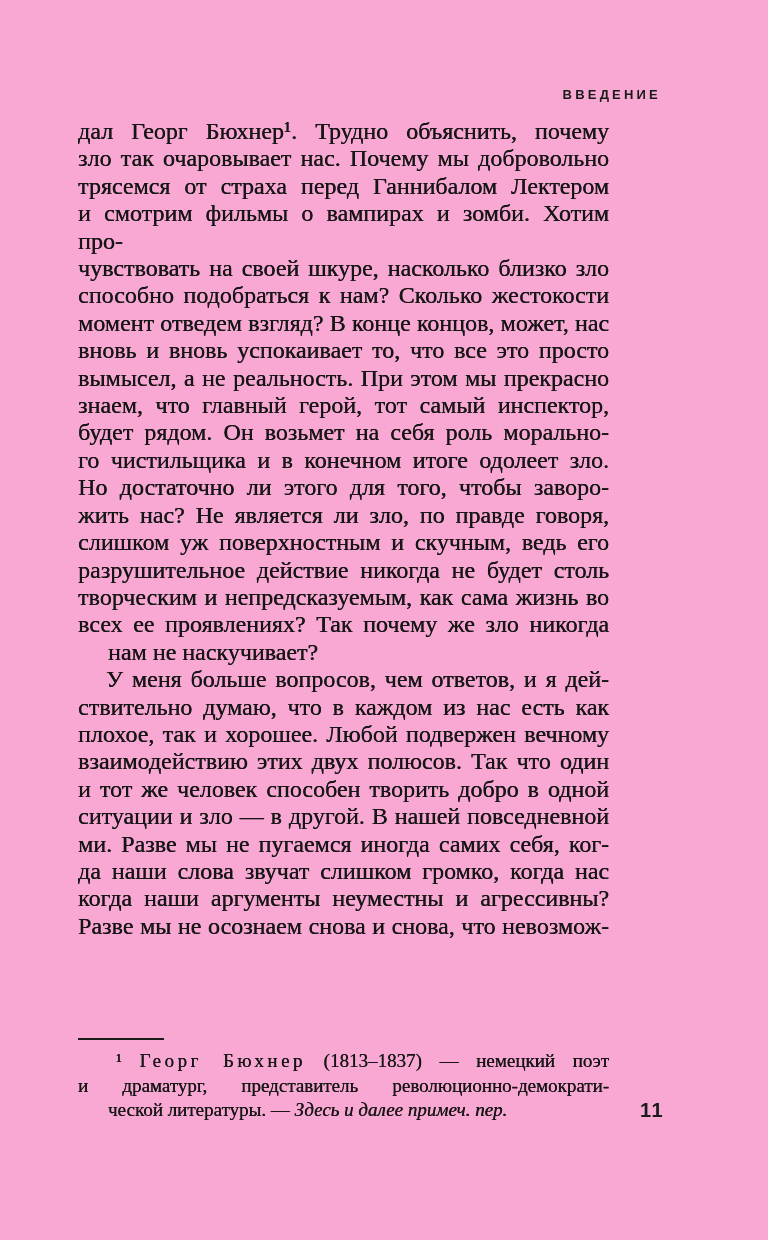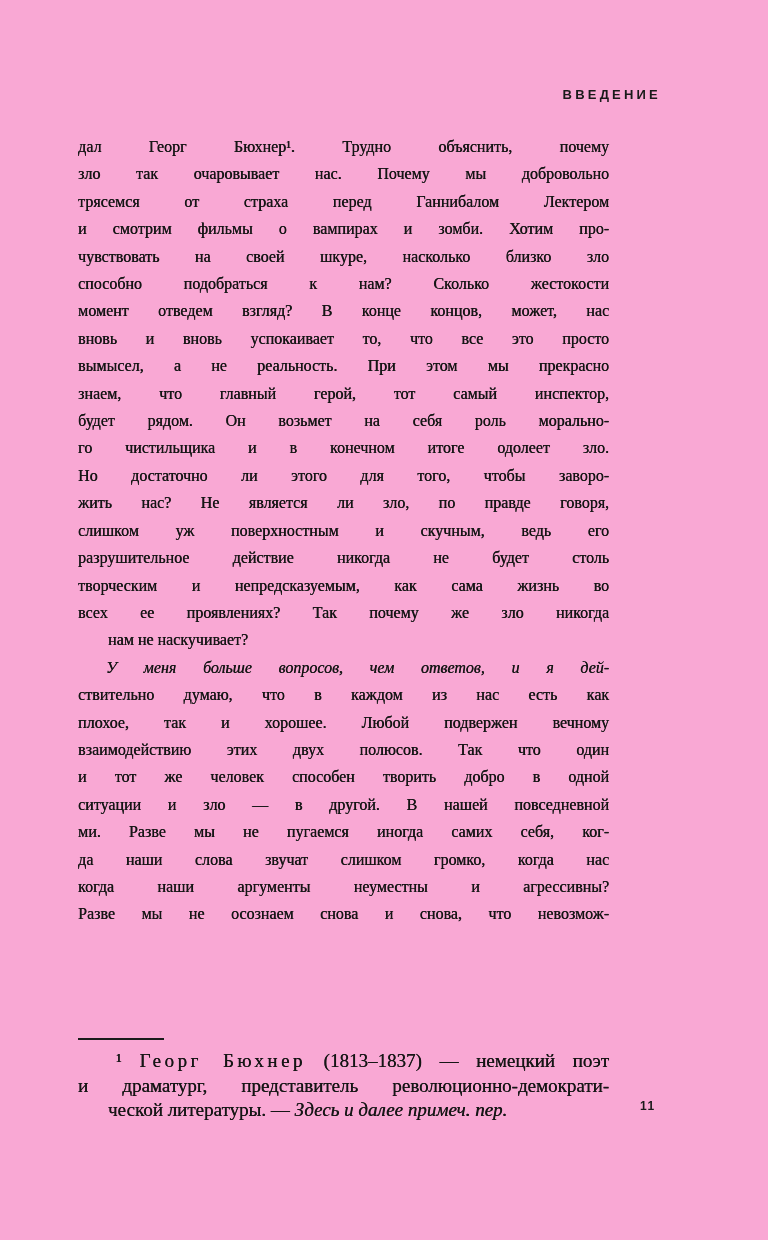--- a/index.html
+++ b/index.html
@@ -19,33 +19,33 @@
     right: 107px;
     font-family: "Liberation Sans", sans-serif;
     font-size: 13px;
     font-weight: 700;
     letter-spacing: 3.2px;
     color: #1a1a1a;
   }
   .body-text {
     position: absolute;
     left: 78px;
-    top: 133px;
+    top: 118px;
     width: 531px;
     font-family: "Liberation Serif", serif;
-    font-size: 16px;
+    font-size: 24px;
     line-height: 27.4px;
     text-shadow: 0.35px 0 0 currentColor;
   }
   .ln {
     text-align: justify;
     text-align-last: justify;
   }
   .ln.last { text-align-last: left; margin-left: 30px; }
-  .ln.ind { text-indent: 28px; font-style: italic; }
+  .ln.ind { text-indent: 28px; }
   .fn-rule {
     position: absolute;
     left: 78px;
     top: 1038px;
     width: 86px;
     height: 2px;
     background: #1b1b1b;
   }
   .footnote {
     position: absolute;
@@ -58,21 +58,21 @@
     text-shadow: 0.3px 0 0 currentColor;
   }
   .footnote .ln.ind-fn { text-indent: 38px; }
   .spaced { letter-spacing: 3.5px; }
   .it { font-style: italic; }
   .page-number {
     position: absolute;
     left: 640px;
     top: 1099px;
     font-family: "Liberation Sans", sans-serif;
-    font-size: 12px;
+    font-size: 20px;
     font-weight: 700;
     letter-spacing: 1.5px;
     color: #1a1a1a;
   }
 </style>
 </head>
 <body>
 
 <div class="page" style="background: #f9a8d4; color: rgb(22, 22, 22);">
 

